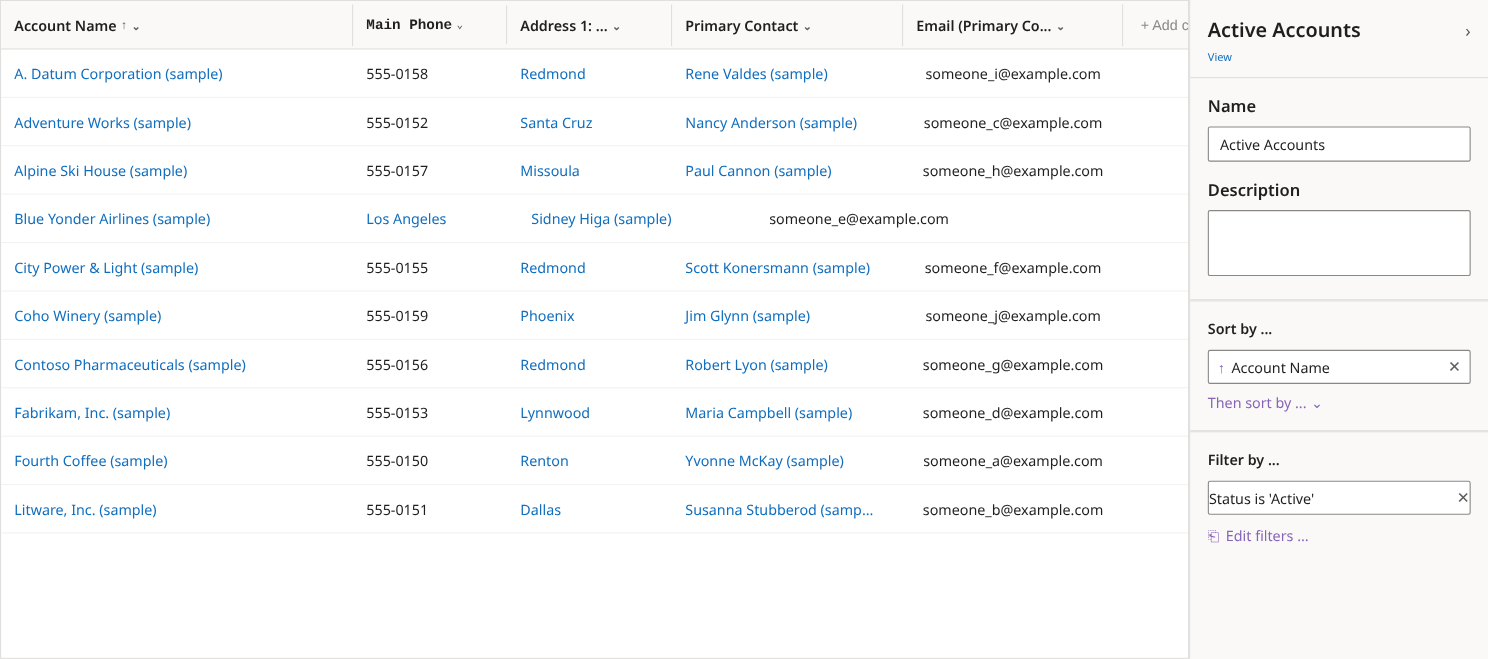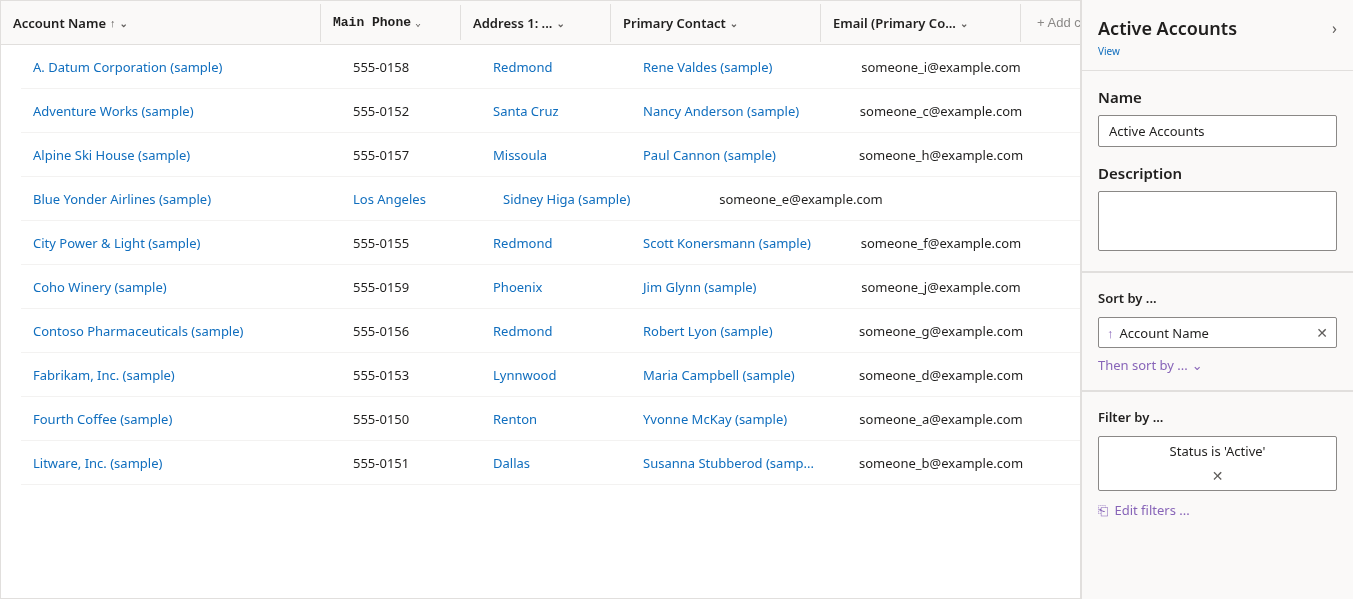--- a/index.html
+++ b/index.html
@@ -71,21 +71,20 @@
       font-size: 13px;
       background: none;
       border: none;
       white-space: nowrap;
     }
 
     
     .table-body {
       overflow-y: auto;
       flex: 1;
-      margin-left: 20px;
     }
 
     .table-row {
       display: flex;
       align-items: center;
       border-bottom: 1px solid #f3f2f1;
       min-height: 44px;
     }
 
     .table-cell {
@@ -251,21 +250,20 @@
 
     .filter-tag {
       display: flex;
       align-items: center;
       border: 1px solid #8a8886;
       border-radius: 2px;
       padding: 5px 0;
       background: #fff;
       gap: 6px;
       margin-bottom: 10px;
-      flex-direction: column;
     }
 
     .filter-tag-text {
       flex: 1;
       font-size: 13px;
       color: #201f1e;
     }
 
     .filter-tag-close {
       color: #605e5c;

